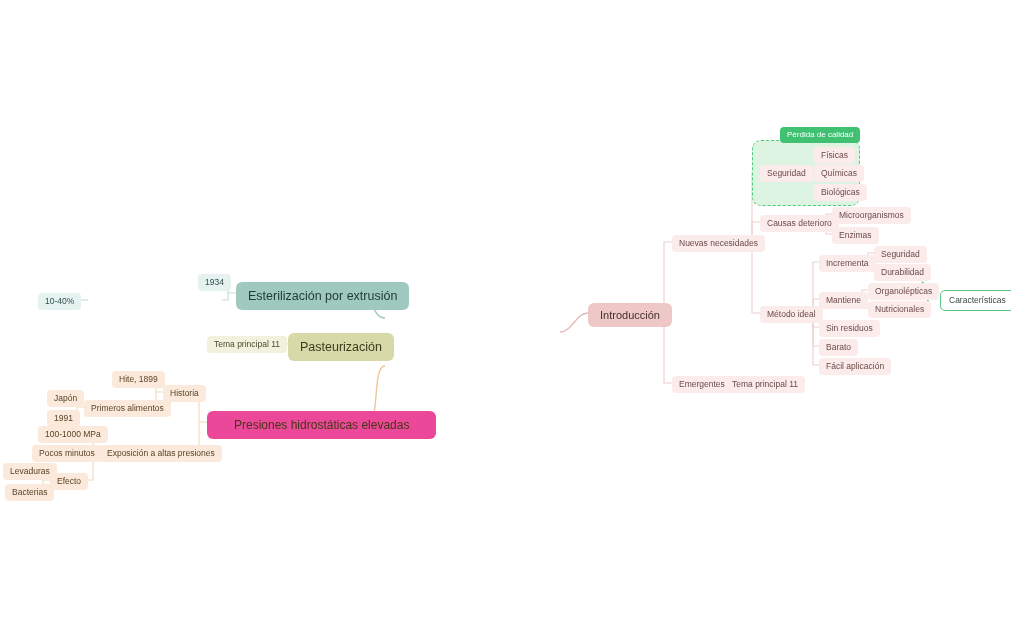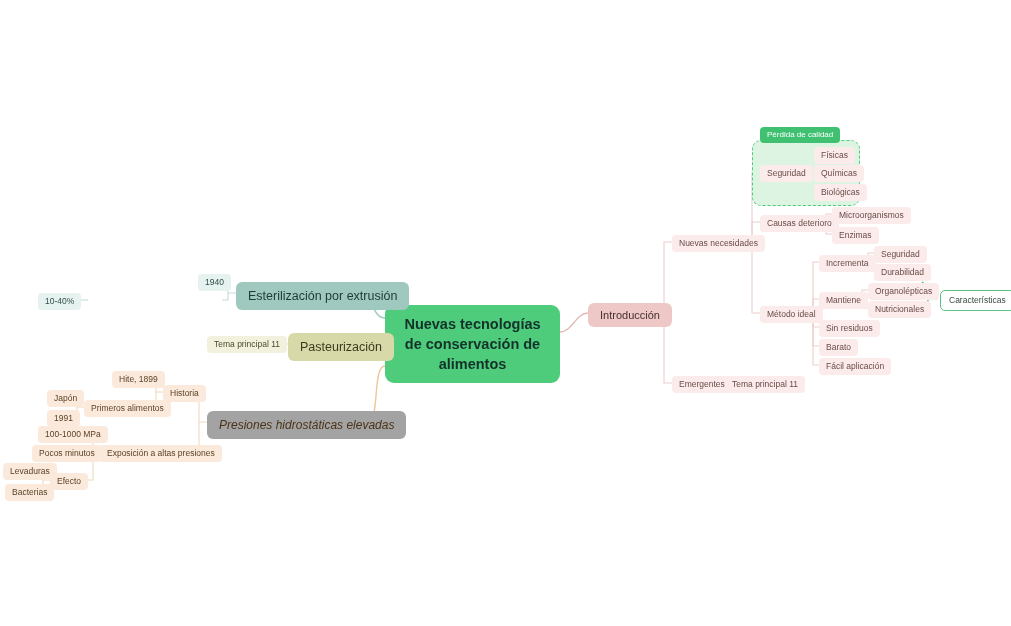--- a/index.html
+++ b/index.html
@@ -33,22 +33,22 @@
   }
   .main-teal{
     background:#9fc9bf;color:#1d3a35;border-radius:6px;
     padding:7px 12px;font-size:12.5px;
   }
   .main-olive{
     background:#d8d9a8;color:#3b3c1f;border-radius:6px;
     padding:7px 12px;font-size:12.5px;
   }
   .main-orange{
-    background:#a3a3a3;color:#4a3318;border-radius:6px;
-    padding:7px 12px;font-size:12px;font-style:italic;
+    background:#ec4899;color:#4a3318;border-radius:6px;
+    padding:7px 27px;font-size:12px;
   }
 
   
   .sub{border-radius:4px;padding:3px 7px;font-size:8.5px;line-height:11px;}
   .sub-pink{background:#fbeceb;color:#6b4a48;}
   .sub-teal{background:#e6f2ef;color:#2f4f49;}
   .sub-olive{background:#f1f1de;color:#4c4d2c;}
   .sub-orange{background:#fbeadb;color:#5c4227;}
   .wrap2{white-space:normal;width:120px;}
 
@@ -59,20 +59,21 @@
     background:#ddf4e3;
     border-radius:9px;
   }
   .badge{
     position:absolute;
     background:#40c172;color:#ffffff;
     border-radius:4px;
     font-size:8px;line-height:10px;
     padding:3px 7px;
     white-space:nowrap;
+    margin-left:20px;
   }
   .callout{
     position:absolute;
     border:1.2px solid #57c57f;
     background:#ffffff;color:#3b4b41;
     border-radius:5px;
     font-size:8.5px;line-height:11px;
     padding:4px 8px;
     white-space:nowrap;
   }
@@ -144,21 +145,20 @@
       <path d="M93 452 L 93 480 L 87 480" stroke="#eed9bd"></path>
 
       <path d="M50 480 L 43 480 L 43 470 L 37 470" stroke="#eed9bd"></path>
       <path d="M43 480 L 43 491 L 37 491" stroke="#eed9bd"></path>
     </g>
   </svg>
 
   <div class="boundary" style="left:752px;top:140px;width:106px;height:64px;"></div>
   <div class="badge" style="left:760px;top:127px;">Pérdida de calidad</div>
 
-  <div class="node central">Nuevas tecnologías de conservación de alimentos</div>
 
   <div class="node main-pink" style="left:588px;top:303px;">Introducción</div>
 
   <div class="node sub sub-pink" style="left:672px;top:235px;">Nuevas necesidades</div>
 
   <div class="node sub sub-pink" style="left:760px;top:165px;">Seguridad</div>
   <div class="node sub sub-pink" style="left:814px;top:147px;">Físicas</div>
   <div class="node sub sub-pink" style="left:814px;top:165px;">Químicas</div>
   <div class="node sub sub-pink" style="left:814px;top:184px;">Biológicas</div>
 
@@ -179,21 +179,21 @@
   <div class="node sub sub-pink" style="left:819px;top:320px;">Sin residuos</div>
   <div class="node sub sub-pink" style="left:819px;top:339px;">Barato</div>
   <div class="node sub sub-pink" style="left:819px;top:358px;">Fácil aplicación</div>
 
   <div class="node sub sub-pink" style="left:672px;top:376px;">Emergentes</div>
   <div class="node sub sub-pink" style="left:725px;top:376px;">Tema principal 11</div>
 
   <div class="callout" style="left:940px;top:290px;">Características</div>
 
   <div class="node main-teal" style="left:236px;top:282px;">Esterilización por extrusión</div>
-  <div class="node sub sub-teal" style="left:198px;top:274px;">1940</div>
+  <div class="node sub sub-teal" style="left:198px;top:274px;">1934</div>
   <div class="node sub sub-teal" style="left:38px;top:293px;">10-40%</div>
 
   <div class="node main-olive" style="left:288px;top:333px;">Pasteurización</div>
   <div class="node sub sub-olive" style="left:207px;top:336px;">Tema principal 11</div>
 
   <div class="node main-orange" style="left:207px;top:411px;">Presiones hidrostáticas elevadas</div>
 
   <div class="node sub sub-orange" style="left:163px;top:385px;">Historia</div>
   <div class="node sub sub-orange" style="left:112px;top:371px;">Hite, 1899</div>
   <div class="node sub sub-orange" style="left:84px;top:400px;">Primeros alimentos</div>

